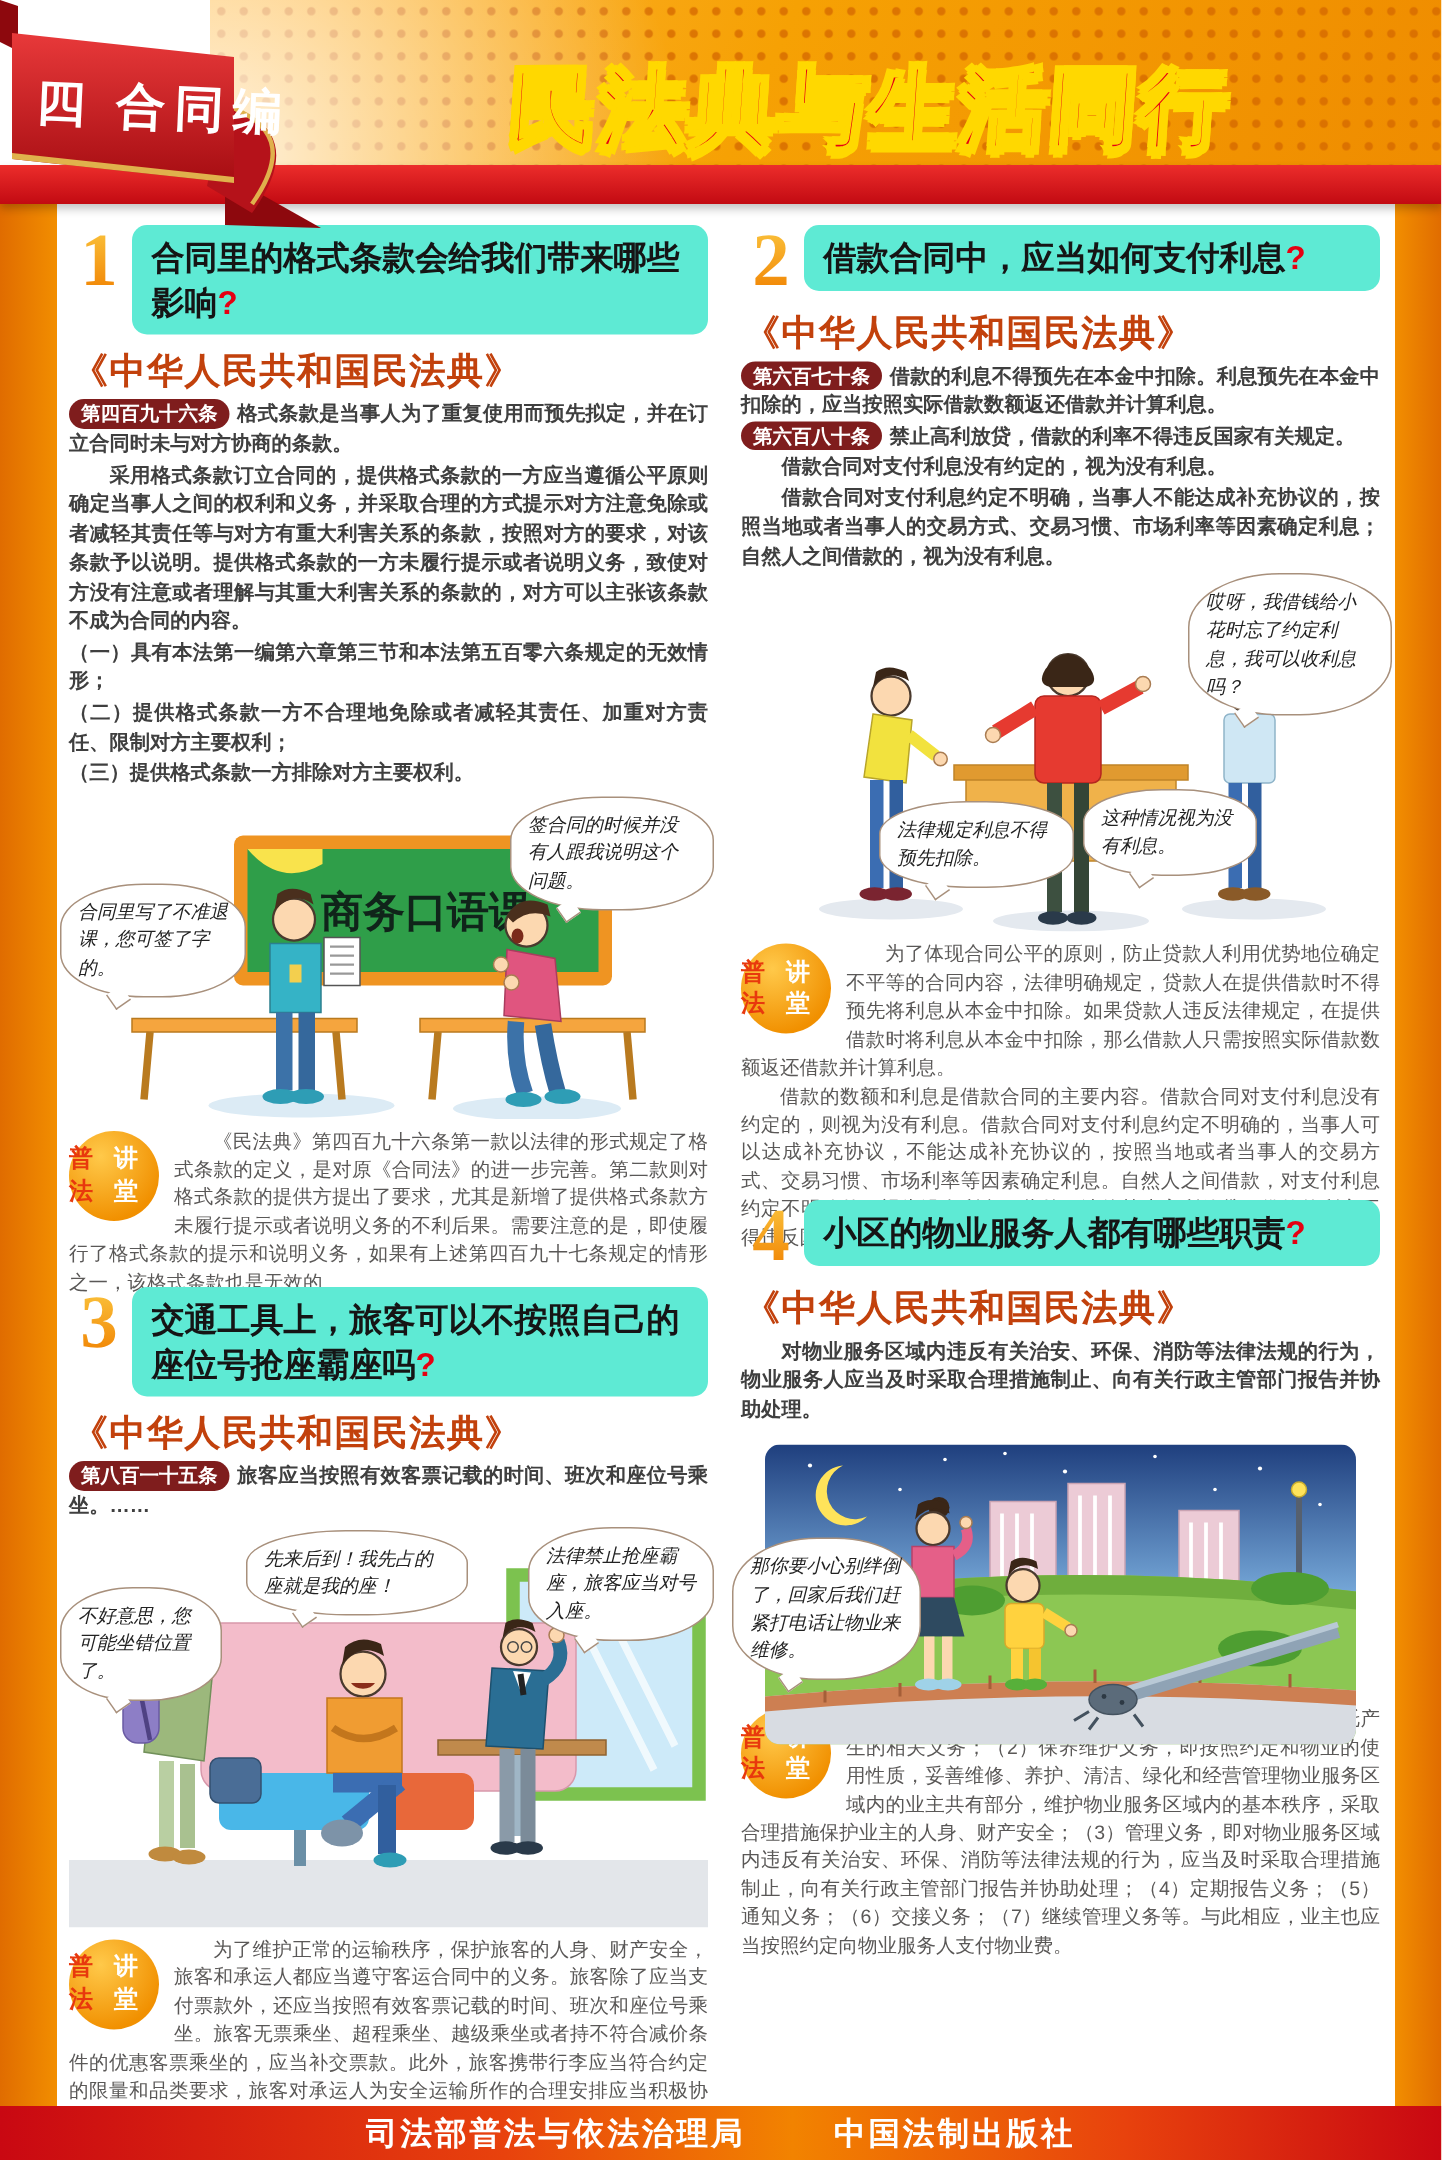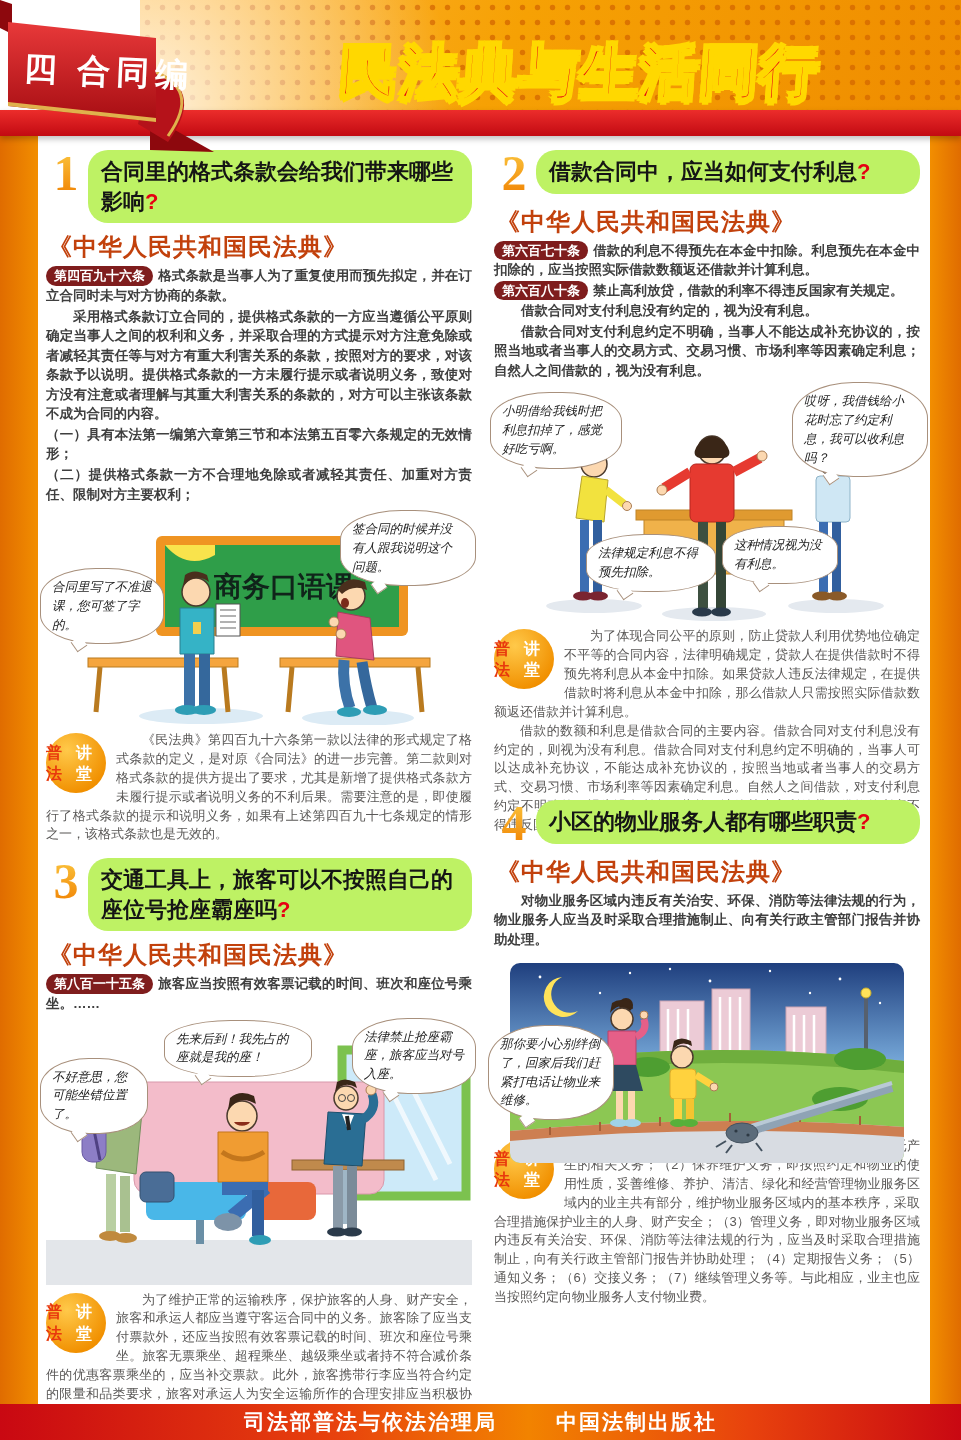--- a/index.html
+++ b/index.html
@@ -33,21 +33,21 @@
     display:flex;align-items:center;justify-content:center;gap:59px;color:#fff;font-weight:bold;font-size:21px;letter-spacing:2px;}
   
   .col{position:absolute;width:426px;z-index:3;}
   #sec1{left:46px;top:150px;}
   #sec2{left:494px;top:150px;}
   #sec3{left:46px;top:858px;}
   #sec4{left:494px;top:800px;}
   .sec-head{display:flex;align-items:flex-start;margin-bottom:8px;}
   .sec-num{flex:none;width:40px;font-size:50px;line-height:.95;font-weight:900;font-family:"Liberation Serif",serif;
     background:linear-gradient(180deg,#fbc53e,#f08000);-webkit-background-clip:text;background-clip:text;color:transparent;text-align:center;}
-  .sec-title{flex:1;background:#bef264;border-radius:20px;padding:7px 9px 7px 13px;font-size:22px;font-weight:900;color:#151515;line-height:1.35;margin-left:2px;}
+  .sec-title{flex:1;background:#5eead4;border-radius:10px;padding:7px 9px 7px 13px;font-size:22px;font-weight:900;color:#151515;line-height:1.35;margin-left:2px;}
   .q{color:#e60012;}
   .law-source{color:#c2410c;font-weight:bold;font-size:24px;font-family:"Liberation Serif",serif;margin:4px 0 3px 2px;letter-spacing:1px;}
   .law p{margin:0 0 1px;font-size:13.5px;line-height:1.45;color:#3f3f3f;font-weight:600;text-align:justify;}
   .law p.ind{text-indent:2em;}
   .badge{display:inline-block;background:#7f1d1d;color:#fff;border-radius:11px;padding:0 8px;font-size:13px;margin-right:5px;font-weight:bold;line-height:1.5;}
   
   .cartoon{position:relative;margin:14px 0 4px;}
   .cartoon.pad-top{margin-top:26px;}
   .cartoon svg{display:block;}
   .bubble{position:absolute;background:#fff;border:1.5px solid #a8907c;border-radius:45% 45% 45% 45% / 38% 38% 38% 38%;
@@ -94,20 +94,21 @@
     <div class="sec-head">
       <div class="sec-num">1</div>
       <div class="sec-title"><span>合同里的格式条款会给我们带来哪些影响</span><span class="q">?</span></div>
     </div>
     <div class="law-source">《中华人民共和国民法典》</div>
     <div class="law">
       <p><span class="badge">第四百九十六条</span><span>格式条款是当事人为了重复使用而预先拟定，并在订立合同时未与对方协商的条款。</span></p>
       <p class="ind"><span>采用格式条款订立合同的，提供格式条款的一方应当遵循公平原则确定当事人之间的权利和义务，并采取合理的方式提示对方注意免除或者减轻其责任等与对方有重大利害关系的条款，按照对方的要求，对该条款予以说明。提供格式条款的一方未履行提示或者说明义务，致使对方没有注意或者理解与其重大利害关系的条款的，对方可以主张该条款不成为合同的内容。</span></p>
       <p><span>（一）具有本法第一编第六章第三节和本法第五百零六条规定的无效情形；</span></p>
       <p><span>（二）提供格式条款一方不合理地免除或者减轻其责任、加重对方责任、限制对方主要权利；</span></p>
+      <p><span>（三）提供格式条款一方排除对方主要权利。</span></p>
     </div>
     <div class="cartoon pad-top" style="height:195px;">
       <svg width="426" height="195" viewBox="0 0 426 195">
         <ellipse cx="155" cy="186" rx="62" ry="8" fill="#dcebf5"></ellipse>
         <ellipse cx="312" cy="188" rx="56" ry="8" fill="#dcebf5"></ellipse>
         <rect x="110" y="6" width="252" height="100" rx="6" fill="#ef9422"></rect>
         <rect x="119" y="15" width="234" height="82" fill="#2f9e49"></rect>
         <path d="M119,15 q22,26 50,10 l0,-10 z" fill="#f9e34c"></path>
         <path d="M353,15 q-22,26 -50,10 l0,-10 z" fill="#f9e34c"></path>
         <text x="238" y="66" text-anchor="middle" font-size="28" font-weight="bold" fill="#10241a">商务口语课</text>
@@ -201,21 +202,20 @@
           <circle cx="338" cy="56" r="13" fill="#fcd8b0" stroke="#4a3a2e" stroke-width="1.5"></circle>
           <path d="M326,50 q10,-13 24,-4 l-2,-6 q-12,-6 -20,0 z" fill="#3a2617"></path>
           <path d="M350,62 q14,-10 4,-20" stroke="#cfe7f4" stroke-width="7" fill="none"></path>
           <rect x="322" y="70" width="34" height="46" rx="4" fill="#cfe7f4" stroke="#8fb4c9"></rect>
           <rect x="325" y="116" width="9" height="70" fill="#3b6db2"></rect>
           <rect x="338" y="116" width="9" height="70" fill="#315f9e"></rect>
           <ellipse cx="328" cy="190" rx="10" ry="4.5" fill="#8a5a28"></ellipse>
           <ellipse cx="343" cy="190" rx="10" ry="4.5" fill="#8a5a28"></ellipse>
         </g>
       </svg>
-      <div class="bubble" style="left:-4px;top:-14px;width:108px;">小明借给我钱时把利息扣掉了，感觉好吃亏啊。</div>
       <div class="bubble" style="right:-8px;top:-24px;width:112px;">哎呀，我借钱给小花时忘了约定利息，我可以收利息吗？</div>
       <div class="bubble" style="left:92px;top:128px;width:106px;">法律规定利息不得预先扣除。</div>
       <div class="bubble" style="left:228px;top:120px;width:92px;">这种情况视为没有利息。</div>
     </div>
     <div class="lecture">
       <div class="lec-badge">
         <span class="l1">普 法</span>
         <span class="l2">讲 堂</span>
       </div>
       <div class="lec-text">

